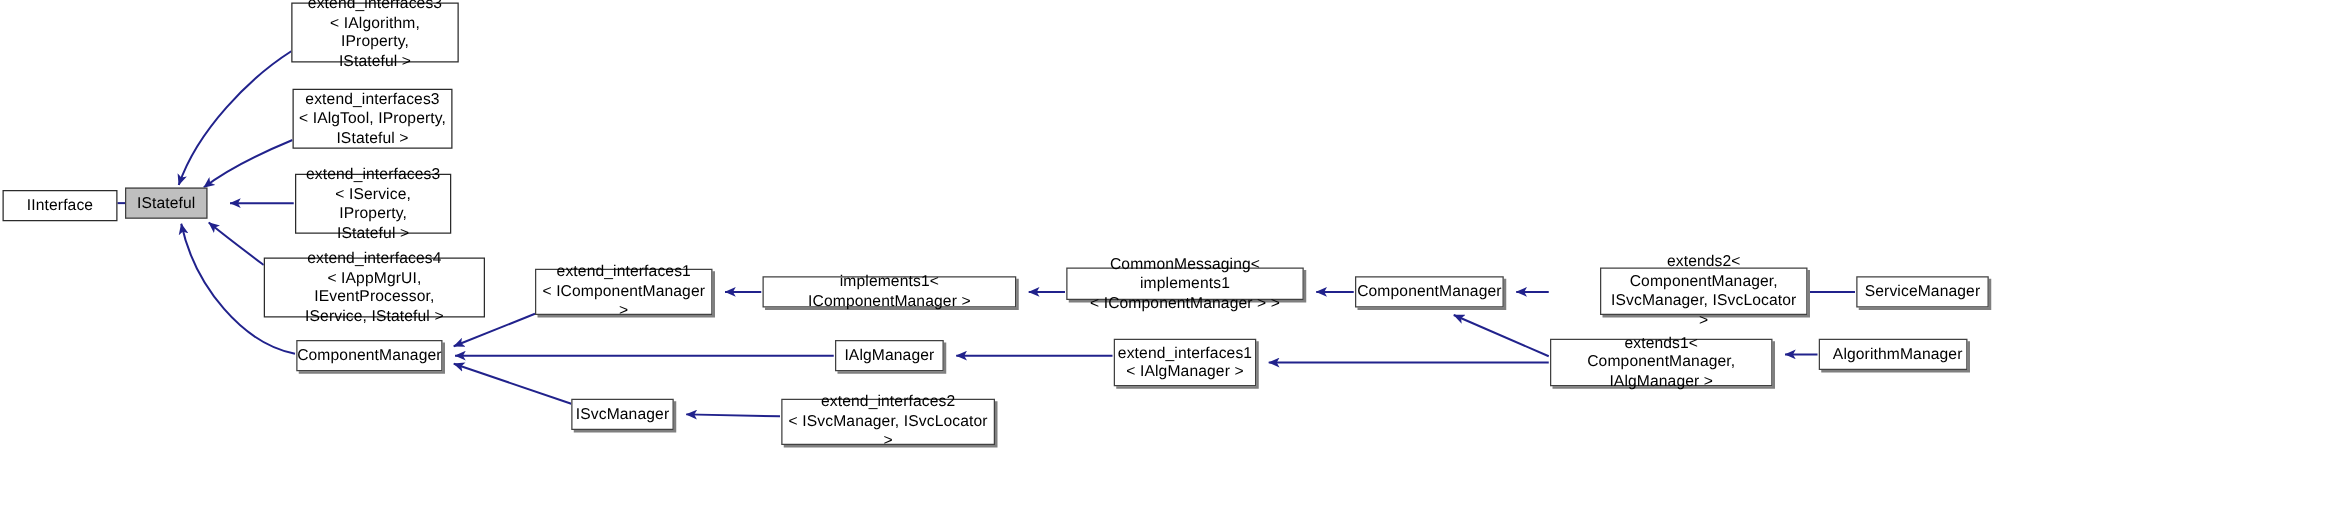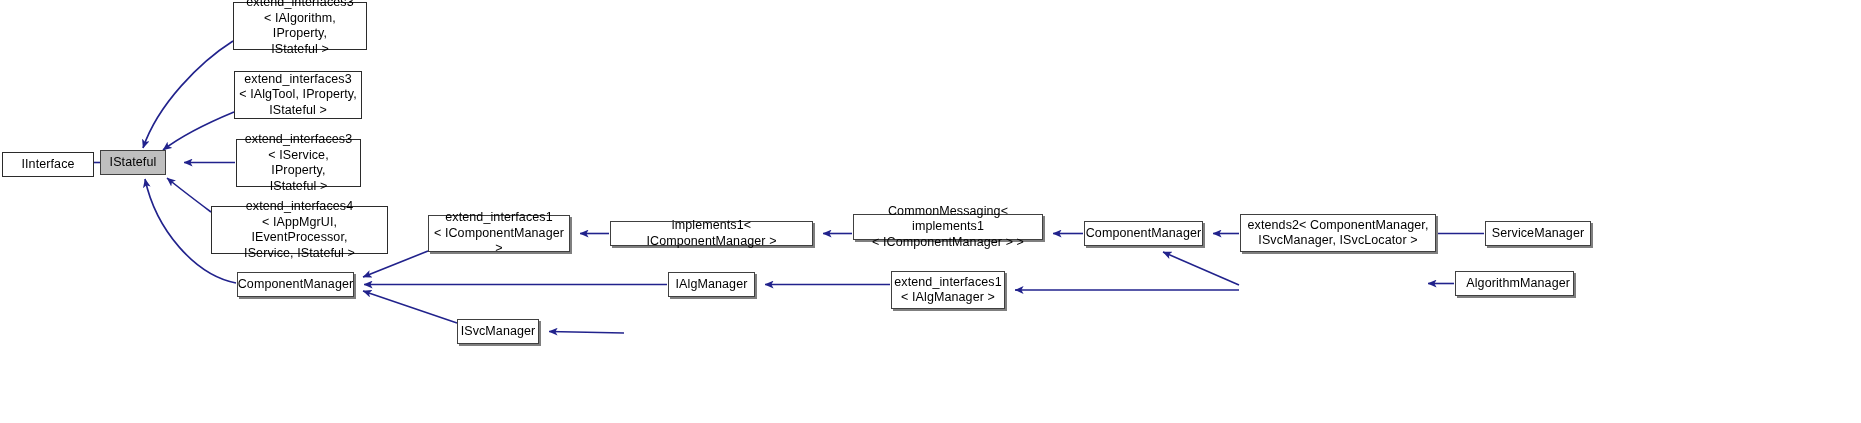--- a/index.html
+++ b/index.html
@@ -120,22 +120,26 @@
 IStateful &gt;</span></div>
   <div class="node" style="left: 211px; top: 206px; width: 177px; height: 48px;"><span class="lbl">extend_interfaces4
 &lt; IAppMgrUI, IEventProcessor,
 IService, IStateful &gt;</span></div>
   <div class="node shadowed" style="left: 237px; top: 272px; width: 117px; height: 25px;"><span class="lbl">ComponentManager</span></div>
   <div class="node shadowed" style="left: 428px; top: 215px; width: 142px; height: 37px;"><span class="lbl">extend_interfaces1
 &lt; IComponentManager &gt;</span></div>
   <div class="node shadowed" style="left: 457px; top: 319px; width: 82px; height: 25px;"><span class="lbl">ISvcManager</span></div>
   <div class="node shadowed" style="left: 610px; top: 221px; width: 203px; height: 25px;"><span class="lbl">implements1&lt; IComponentManager &gt;</span></div>
   <div class="node shadowed" style="left: 668px; top: 272px; width: 87px; height: 25px;"><span class="lbl">IAlgManager</span></div>
+  <div class="node shadowed" style="left: 625px; top: 319px; width: 171px; height: 37px;"><span class="lbl">extend_interfaces2
+&lt; ISvcManager, ISvcLocator &gt;</span></div>
   <div class="node shadowed" style="left: 853px; top: 214px; width: 190px; height: 26px;"><span class="lbl">CommonMessaging&lt; implements1
 &lt; IComponentManager &gt; &gt;</span></div>
   <div class="node shadowed" style="left: 891px; top: 271px; width: 114px; height: 38px;"><span class="lbl">extend_interfaces1
 &lt; IAlgManager &gt;</span></div>
   <div class="node shadowed" style="left: 1084px; top: 221px; width: 119px; height: 25px;"><span class="lbl">ComponentManager</span></div>
-  <div class="node shadowed" style="left: 1240px; top: 214px; width: 196px; height: 38px;"><span class="lbl">extends2&lt; ComponentManager,
+  <div class="node shadowed" style="left: 1280px; top: 214px; width: 166px; height: 38px;"><span class="lbl">extends2&lt; ComponentManager,
 ISvcManager, ISvcLocator &gt;</span></div>
+  <div class="node shadowed" style="left: 1240px; top: 271px; width: 178px; height: 38px;"><span class="lbl">extends1&lt; ComponentManager,
+IAlgManager &gt;</span></div>
   <div class="node shadowed" style="left: 1485px; top: 221px; width: 106px; height: 25px;"><span class="lbl">ServiceManager</span></div>
   <div class="node shadowed" style="left: 1455px; top: 271px; width: 119px; height: 25px; justify-content: flex-end;"><span class="lbl">AlgorithmManager</span></div>
 </div>
 
 </body></html>

